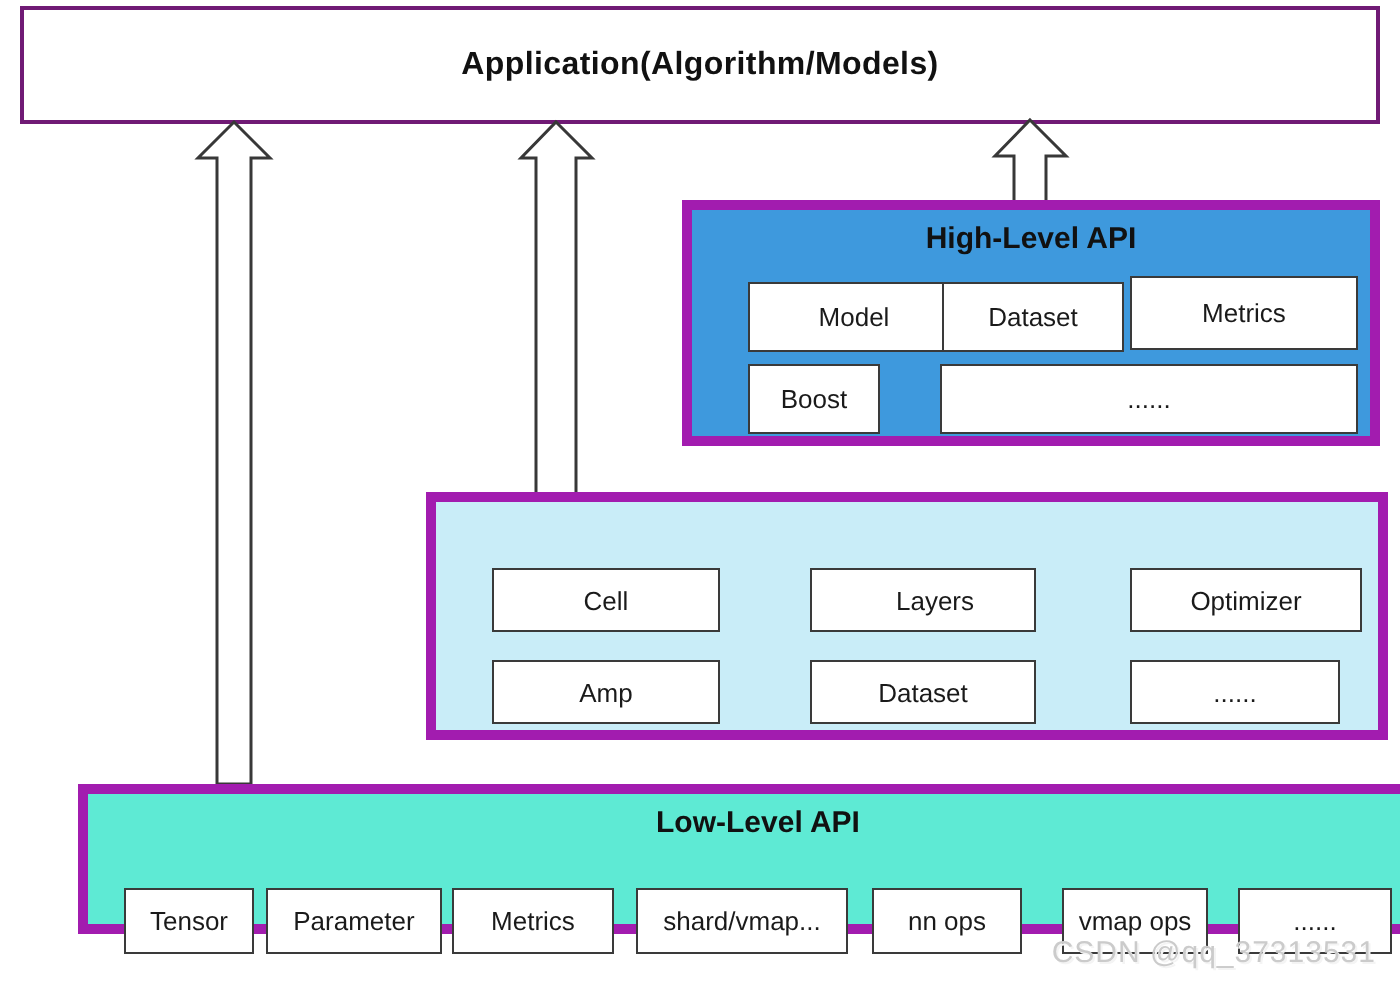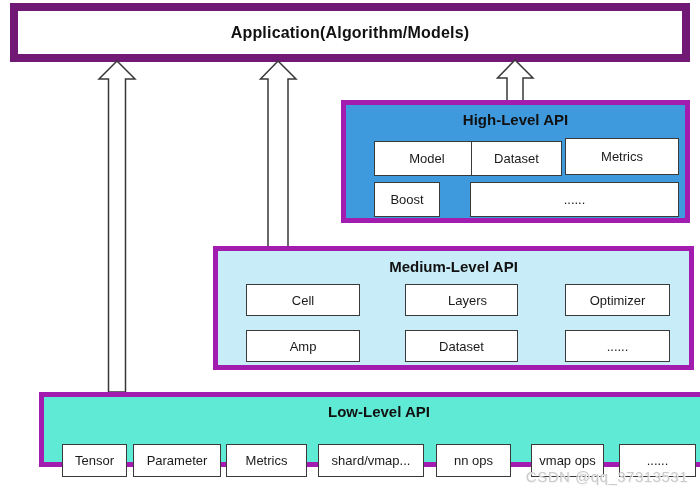--- a/index.html
+++ b/index.html
@@ -11,21 +11,21 @@
   .canvas {
     position: relative;
     width: 700px;
     height: 496px;
     background: #ffffff;
     overflow: hidden;
   }
   .box {
     position: absolute;
     box-sizing: border-box;
-    border: 8px solid #701a75;
+    border: 2px solid #701a75;
   }
   .app-box {
     left: 10px; top: 3px;
     width: 680px; height: 59px;
     background: #ffffff;
     display: flex; align-items: center; justify-content: center;
   }
   .app-label {
     font-size: 16px;
     font-weight: bold;
@@ -113,24 +113,23 @@
   <div class="layer layer-high">
     <div class="layer-title">High-Level API</div>
     <div class="item" style="left:28px;  top:36px; width:106px;  height:35px;text-align:right;">Model</div>
     <div class="item" style="left:125px; top:36px; width:91px;  height:35px;">Dataset</div>
     <div class="item" style="left:219px; top:33px; width:114px; height:37px;">Metrics</div>
     <div class="item" style="left:28px;  top:77px; width:66px;  height:35px;">Boost</div>
     <div class="item" style="left:124px; top:77px; width:209px; height:35px;">......</div>
   </div>
 
   <div class="layer layer-medium">
-    <div class="layer-title">Medium-Level API</div>
     <div class="item" style="left:28px;  top:33px; width:114px; height:32px;">Cell</div>
     <div class="item" style="left:187px; top:33px; width:113px; height:32px;padding-left:12px;">Layers</div>
-    <div class="item" style="left:347px; top:33px; width:105px; height:32px;">Optimizer</div>
+    <div class="item" style="left:347px; top:33px; width:116px; height:32px;">Optimizer</div>
     <div class="item" style="left:28px;  top:79px; width:114px; height:32px;">Amp</div>
     <div class="item" style="left:187px; top:79px; width:113px; height:32px;">Dataset</div>
     <div class="item" style="left:347px; top:79px; width:105px; height:32px;">......</div>
   </div>
 
   <div class="layer layer-low">
     <div class="layer-title">Low-Level API</div>
     <div class="item" style="left:18px;  top:47px; width:65px;  height:33px;">Tensor</div>
     <div class="item" style="left:89px;  top:47px; width:88px;  height:33px;">Parameter</div>
     <div class="item" style="left:182px; top:47px; width:81px;  height:33px;">Metrics</div>

